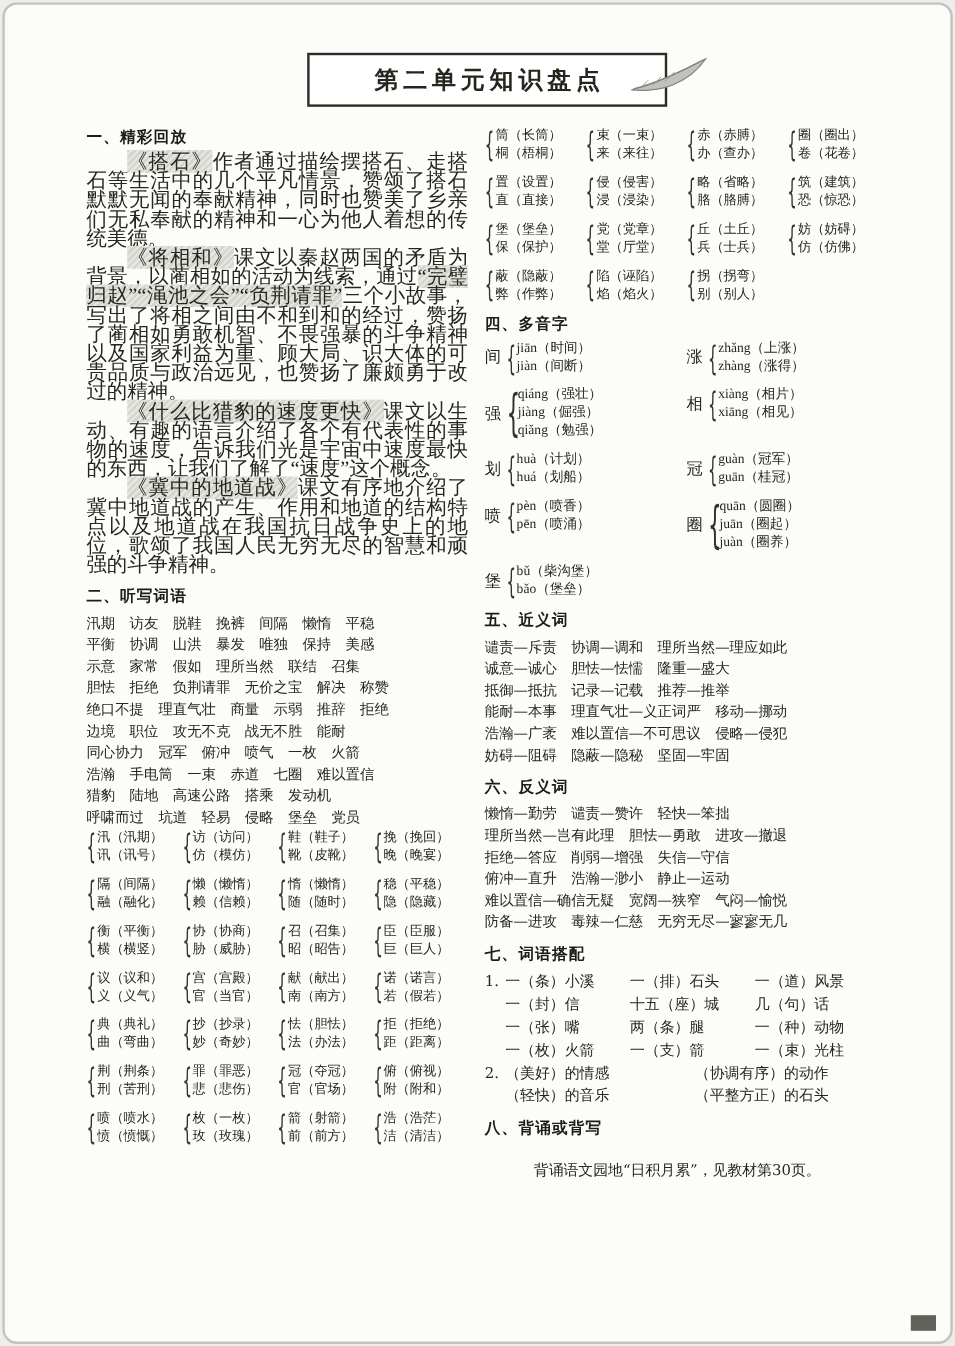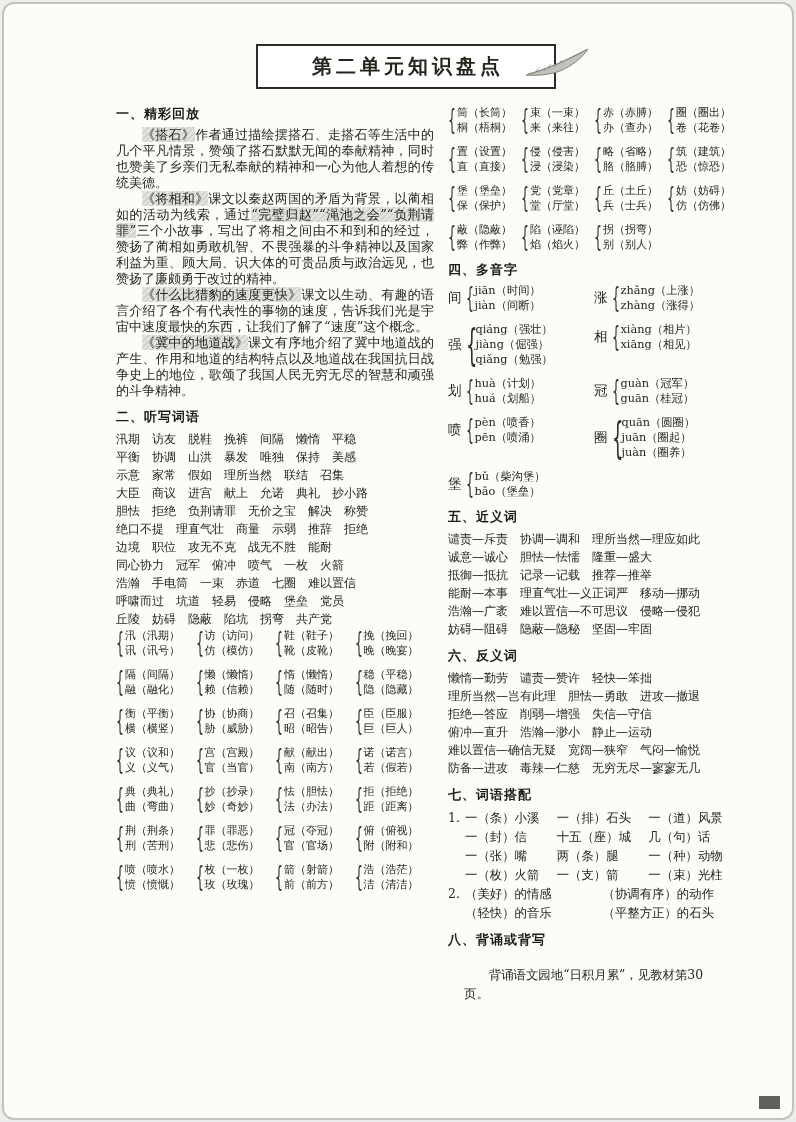--- a/index.html
+++ b/index.html
@@ -9,45 +9,45 @@
   .content{position:absolute;left:72px;right:56px;top:44px;bottom:16px;}
 
   
   .title-wrap{width:300px;margin:0 auto 16px;position:relative;}
   .title-box{border:2px solid #2a2a26;padding:7px 14px 7px 18px;text-align:center;
              font-size:20px;font-weight:bold;letter-spacing:4px;background:#fff;}
   .feather{position:absolute;right:-34px;top:4px;}
 
   
   .cols{display:flex;gap:14px;align-items:flex-start;}
-  .col-left{width:318px;flex:none;margin-left:44px;}
+  .col-left{width:318px;flex:none;}
   .col-right{flex:1;min-width:0;}
 
   .sec-h{font-size:13px;font-weight:bold;margin:9px 0 4px;letter-spacing:1px;color:#1c1c18;}
   .sec-h.first{margin-top:0;}
 
-  .para{margin:0;text-indent:2em;line-height:16px;font-size:13px;text-align:justify;}
+  .para{margin:0;text-indent:2em;line-height:16px;font-size:17px;text-align:justify;font-family:Liberation Serif, serif;}
   .hl{background:repeating-linear-gradient(135deg,#d5d5d0 0px,#d5d5d0 2px,#e6e6e1 2px,#e6e6e1 4px);}
 
   .lines .line{line-height:18px;font-size:12px;white-space:nowrap;}
 
   
   .pair-row{display:flex;margin-bottom:9px;}
   .pair{display:flex;align-items:center;width:25%;box-sizing:border-box;}
   .brace{font-family:"DejaVu Sans","Liberation Sans",sans-serif;color:#33332e;display:inline-block;line-height:1;}
   .brace2{font-size:25px;transform:scaleX(.5) scaleY(1.12);transform-origin:left center;width:9px;}
   .brace3{font-size:40px;transform:scaleX(.45) scaleY(1.05);transform-origin:left center;width:10px;}
   .pcol{display:flex;flex-direction:column;}
   .pline{line-height:15px;font-size:11px;white-space:nowrap;}
 
   
   .dy-row{display:flex;align-items:flex-start;margin-bottom:9px;}
   .dy{display:flex;align-items:center;width:50%;box-sizing:border-box;}
   .dy-ch{font-size:13.5px;margin-right:4px;}
-  .dy .pline{font-size:11.3px;line-height:15px;}
+  .dy .pline{font-size:11.3px;line-height:15px;font-family:Liberation Serif, serif;}
 
   
   .numbered{display:flex;align-items:flex-start;}
   .num{width:17px;line-height:19px;font-size:12.4px;flex:none;}
   .num-rows{flex:1;min-width:0;}
   .col-row{display:flex;align-items:flex-end;}
   .cell{line-height:19px;font-size:12.4px;white-space:nowrap;}
   .item1 .cell{width:104px;}
   .item2 .cell{width:158px;}
 
@@ -80,28 +80,27 @@
             <p class="para"><span class="hl">《将相和》</span><span>课文以秦赵两国的矛盾为背景，以蔺相如的活动为线索，通过</span><span class="hl">“完璧归赵”“渑池之会”“负荆请罪”</span><span>三个小故事，写出了将相之间由不和到和的经过，赞扬了蔺相如勇敢机智、不畏强暴的斗争精神以及国家利益为重、顾大局、识大体的可贵品质与政治远见，也赞扬了廉颇勇于改过的精神。</span></p>
             <p class="para"><span class="hl">《什么比猎豹的速度更快》</span><span>课文以生动、有趣的语言介绍了各个有代表性的事物的速度，告诉我们光是宇宙中速度最快的东西，让我们了解了“速度”这个概念。</span></p>
             <p class="para"><span class="hl">《冀中的地道战》</span><span>课文有序地介绍了冀中地道战的产生、作用和地道的结构特点以及地道战在我国抗日战争史上的地位，歌颂了我国人民无穷无尽的智慧和顽强的斗争精神。</span></p>
           </div>
 
         <div class="sec-h">二、听写词语</div>
         <div class="lines">
             <div class="line">汛期　访友　脱鞋　挽裤　间隔　懒惰　平稳</div>
             <div class="line">平衡　协调　山洪　暴发　唯独　保持　美感</div>
             <div class="line">示意　家常　假如　理所当然　联结　召集</div>
-            <div class="line">大臣　商议　进宫　献上　允诺　典礼　抄小路</div>
             <div class="line">胆怯　拒绝　负荆请罪　无价之宝　解决　称赞</div>
             <div class="line">绝口不提　理直气壮　商量　示弱　推辞　拒绝</div>
             <div class="line">边境　职位　攻无不克　战无不胜　能耐</div>
             <div class="line">同心协力　冠军　俯冲　喷气　一枚　火箭</div>
             <div class="line">浩瀚　手电筒　一束　赤道　七圈　难以置信</div>
+            <div class="line">猎豹　陆地　高速公路　搭乘　发动机</div>
             <div class="line">呼啸而过　坑道　轻易　侵略　堡垒　党员</div>
-            <div class="line">丘陵　妨碍　隐蔽　陷坑　拐弯　共产党</div>
           </div>
 
         <div>
             <div class="pair-row">
               <span class="pair">
                 <span class="brace brace2">{</span>
                 <span class="pcol">
                   <span class="pline">汛（汛期）</span>
                   <span class="pline">讯（讯号）</span>
                 </span>

